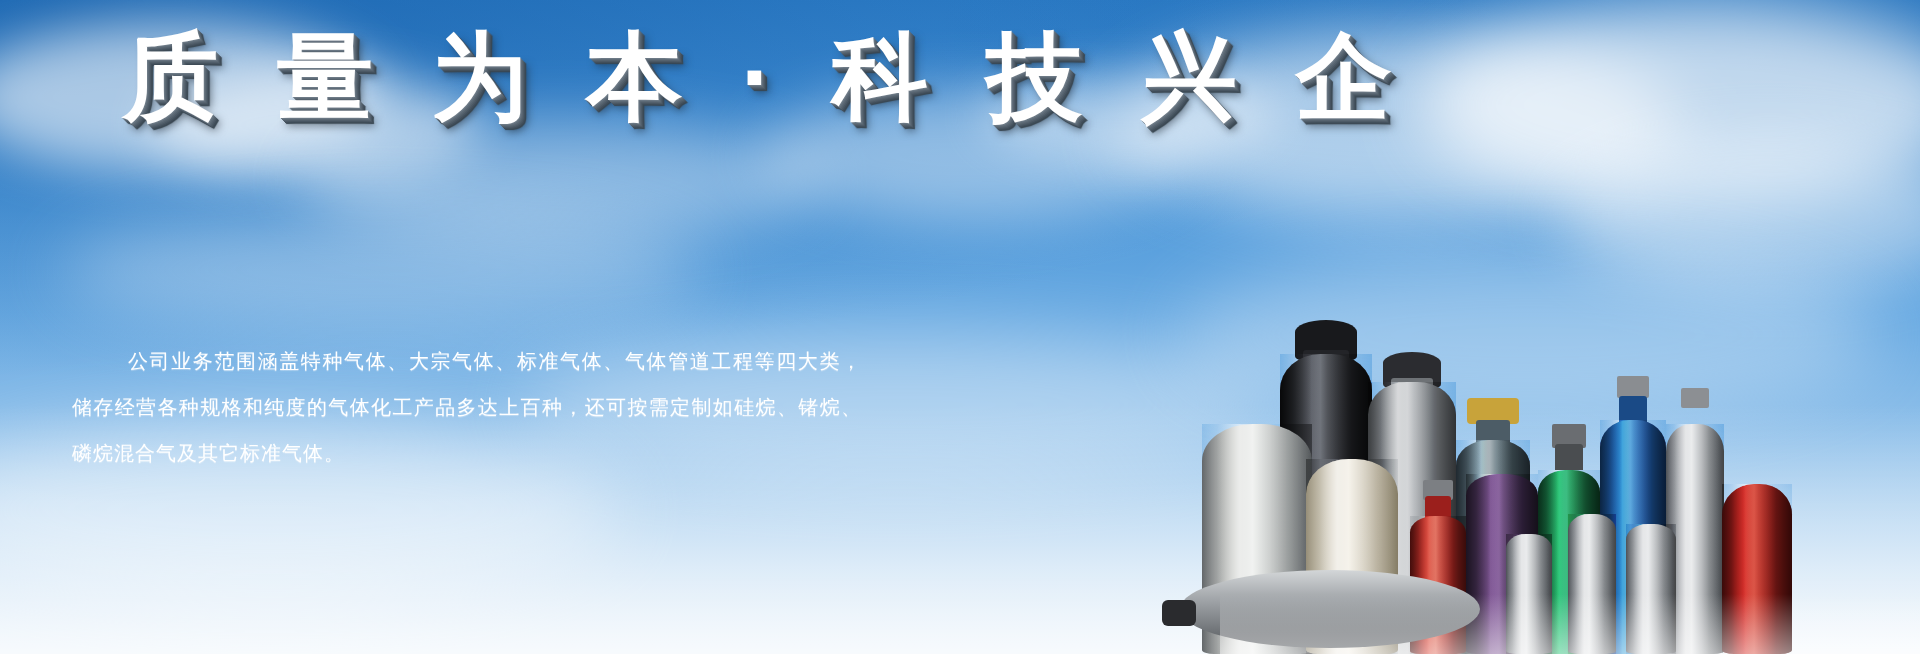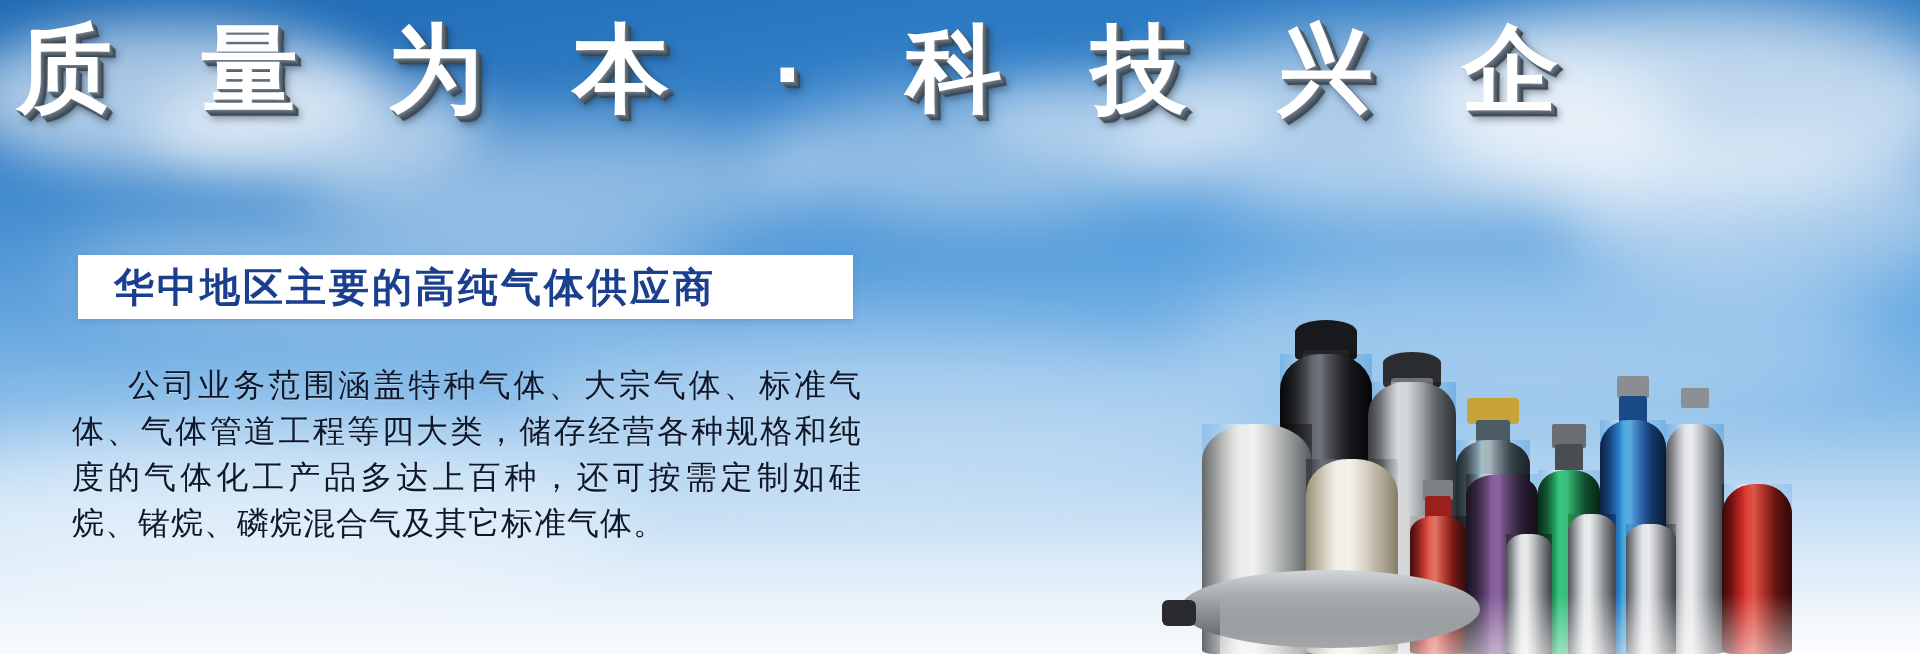--- a/index.html
+++ b/index.html
@@ -51,36 +51,35 @@
   .haze{
     position:absolute; left:0; right:0; bottom:0; height:250px;
     background:linear-gradient(180deg, rgba(255,255,255,0) 0%, rgba(255,255,255,.30) 45%, rgba(255,255,255,.62) 100%);
     pointer-events:none;
   }
 
   
   .headline{
     position:absolute; left:0; top:22px; width:1530px;
     text-align:center;
-    font-family:Liberation Mono, monospace;
+    font-family:Liberation Sans, sans-serif;
     font-weight:bold;
     font-size:96px;
     letter-spacing:16px;
     color:#ffffff;
     line-height:1.15;
     white-space:nowrap;
     text-shadow:
       1px 1px 0 #6d7a86,
       2px 2px 0 #5f6c78,
       3px 3px 0 #55626e,
       4px 4px 0 #4b5864,
       5px 5px 0 #414e5a,
       6px 6px 1px #394650,
       7px 8px 8px rgba(25,35,45,.55);
-    margin-left: 16px;
   }
 
   .subtitle{
     position:absolute; left:0; top:134px; width:1530px;
     text-align:center;
     font-family:"Liberation Serif", serif;
     font-weight:bold;
     font-size:35px;
     letter-spacing:.5px;
     color:#12182c;
@@ -99,26 +98,26 @@
     font-family:"Liberation Sans", sans-serif;
     font-weight:bold;
     font-size:40px;
     letter-spacing:3px;
     color:#1b3f8f;
     padding-left:36px;
     white-space:nowrap;
   }
 
   .body-copy{
-    position:absolute; left:72px; top:362px;
+    position:absolute; left:72px; top:338px;
     width:790px;
     font-family:"Liberation Serif", serif;
-    font-size:32px;
+    font-size:20px;
     line-height:46px;
-    color:#0f172a;
+    color:#ffffff;
     letter-spacing:1px;
     text-indent:56px;
     text-align:justify;
     text-shadow:0 1px 1px rgba(255,255,255,.35);
   }
 
   
   .photo{
     position:absolute; right:0; bottom:0;
     width:700px; height:420px;
@@ -179,23 +178,20 @@
   <div class="cloud c8"></div>
   <div class="cloud c9"></div>
   <div class="cloud c10"></div>
   <div class="cloud c11"></div>
   <div class="cloud c12"></div>
   <div class="haze"></div>
 
   <div class="headline">质 量 为 本  ·  科 技 兴 企</div>
 
 
-  <div class="tagline-box">
-    <span class="tagline-text">华中地区主要的高纯气体供应商</span>
-  </div>
 
   <p class="body-copy">公司业务范围涵盖特种气体、大宗气体、标准气体、气体管道工程等四大类，储存经营各种规格和纯度的气体化工产品多达上百种，还可按需定制如硅烷、锗烷、磷烷混合气及其它标准气体。</p>
 
   <div class="photo">
 
     <div class="cyl" style="left:60px; width:92px; height:330px;">
       <div class="cap" style="top:-4px; width:62px; height:40px; background:#18191c;"></div>
       <div class="neck" style="top:26px; width:46px; height:34px; background:#232428;"></div>
       <div class="body" style="height:300px; background:linear-gradient(90deg,#0c0d0f,#3a3c41 32%,#55585e 44%,#1b1c1f 78%,#0a0b0d);"></div>
       <div class="shine" style="height:300px; top:auto; bottom:0;"></div>

